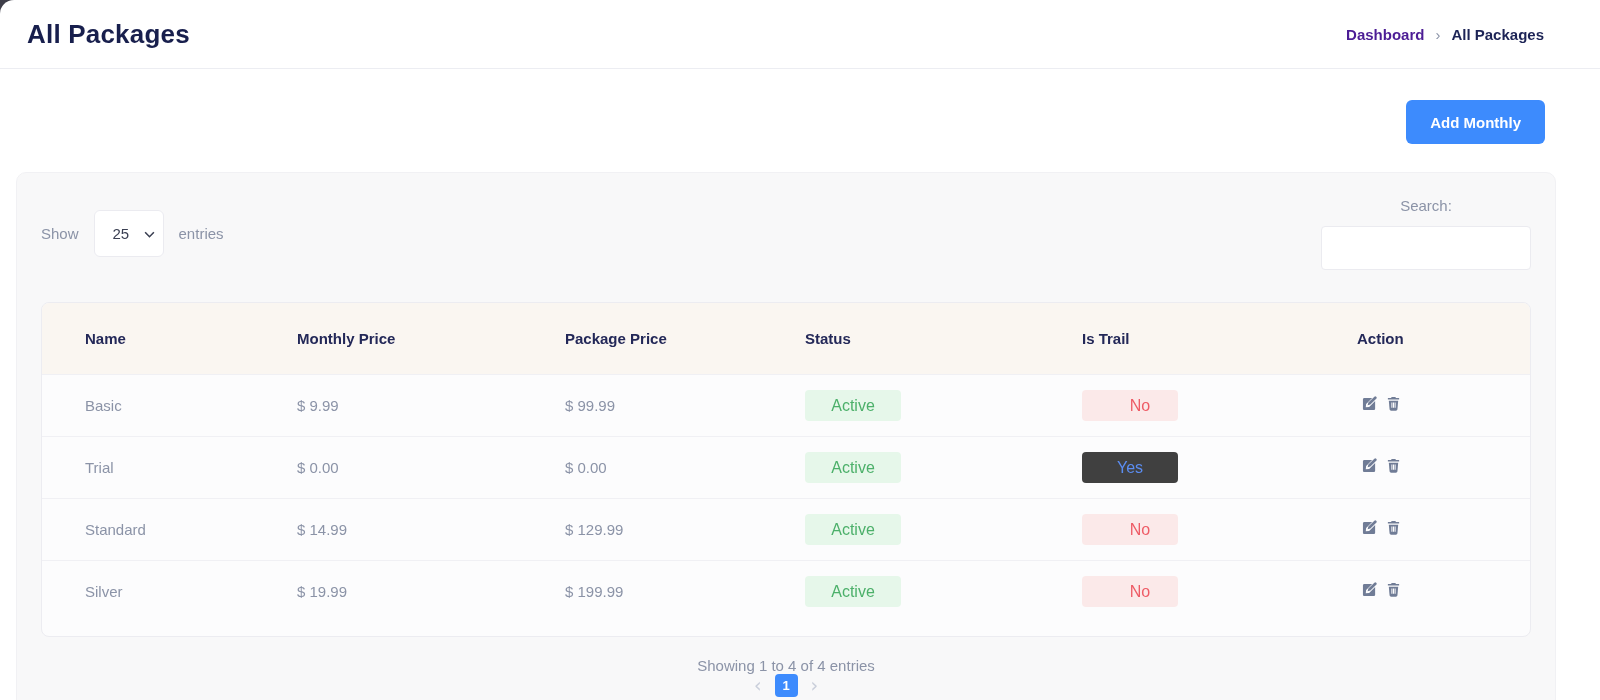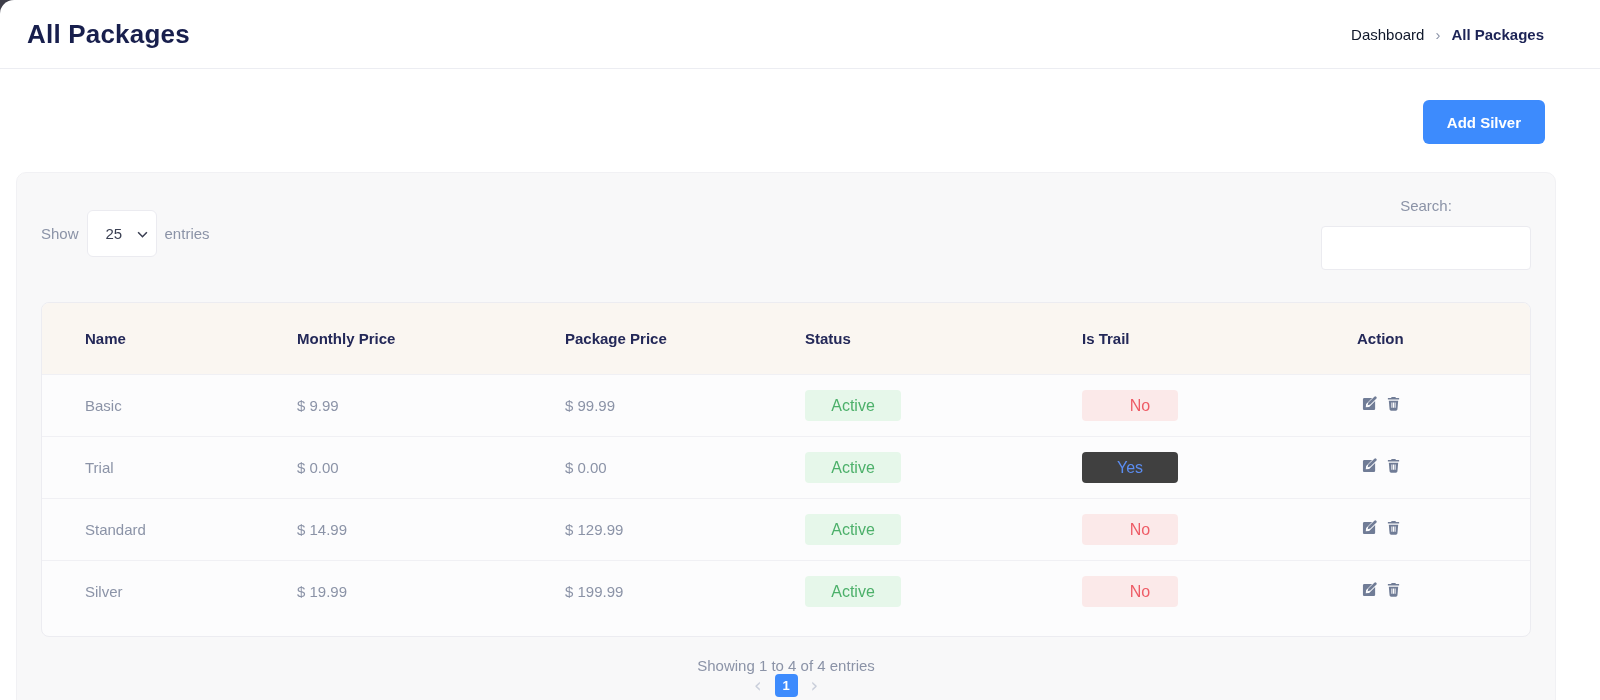--- a/index.html
+++ b/index.html
@@ -18,21 +18,21 @@
 
   
   .topbar {
     height: 69px;
     display: flex; justify-content: space-between; align-items: center;
     padding: 0 56px 0 27px;
     border-bottom: 1px solid #ecedf2;
   }
   .page-title { font-size: 26px; font-weight: 700; color: #181f4d; letter-spacing: .2px; }
   .breadcrumb { display: flex; align-items: center; gap: 11px; font-size: 15px; }
-  .crumb-link { color: #0f172a; text-decoration: none; }
+  .crumb-link { color: #4c1d95; text-decoration: none; font-weight: bold; }
   .crumb-sep { color: #8b93a7; font-size: 15px; }
   .crumb-current { color: #1d2456; font-weight: 600; }
 
   
   .actions-row { display: flex; justify-content: flex-end; padding: 31px 55px 0 0; }
   .btn-primary {
     height: 44px; padding: 0 24px;
     background: #3d8bfd; color: #ffffff;
     border: none; border-radius: 6px;
     font-family: inherit; font-size: 15px; font-weight: 600;
@@ -42,21 +42,21 @@
   
   .card {
     margin: 28px 44px 0 16px;
     background: #f8f8f9;
     border: 1px solid #f1f1f4;
     border-radius: 10px;
     padding: 24px;
   }
 
   .controls { display: flex; justify-content: space-between; align-items: center; }
-  .length-control { display: flex; align-items: center; gap: 8px; color: #8b93a7; font-size: 15px; }
+  .length-control { display: flex; align-items: center; gap: 15px; color: #8b93a7; font-size: 15px; }
   .select-wrap { position: relative; display: inline-block; }
   .select-wrap select {
     appearance: none; -webkit-appearance: none; -moz-appearance: none;
     width: 70px; height: 47px;
     background: #ffffff;
     border: 1px solid #ebebf0; border-radius: 6px;
     font-family: inherit; font-size: 15px; color: #3a3f52;
     padding: 0 28px 0 18px;
     cursor: pointer;
   }
@@ -136,21 +136,21 @@
   <div class="topbar">
     <div class="page-title">All Packages</div>
     <div class="breadcrumb">
       <a class="crumb-link" href="#">Dashboard</a>
       <span class="crumb-sep">›</span>
       <span class="crumb-current">All Packages</span>
     </div>
   </div>
 
   <div class="actions-row">
-    <button class="btn-primary">Add Silver</button>
+    <button class="btn-primary">Add Monthly</button>
   </div>
 
   <div class="card">
 
     <div class="controls">
       <div class="length-control">
         <span>Show</span>
         <span class="select-wrap">
           <select>
             <option>25</option>

